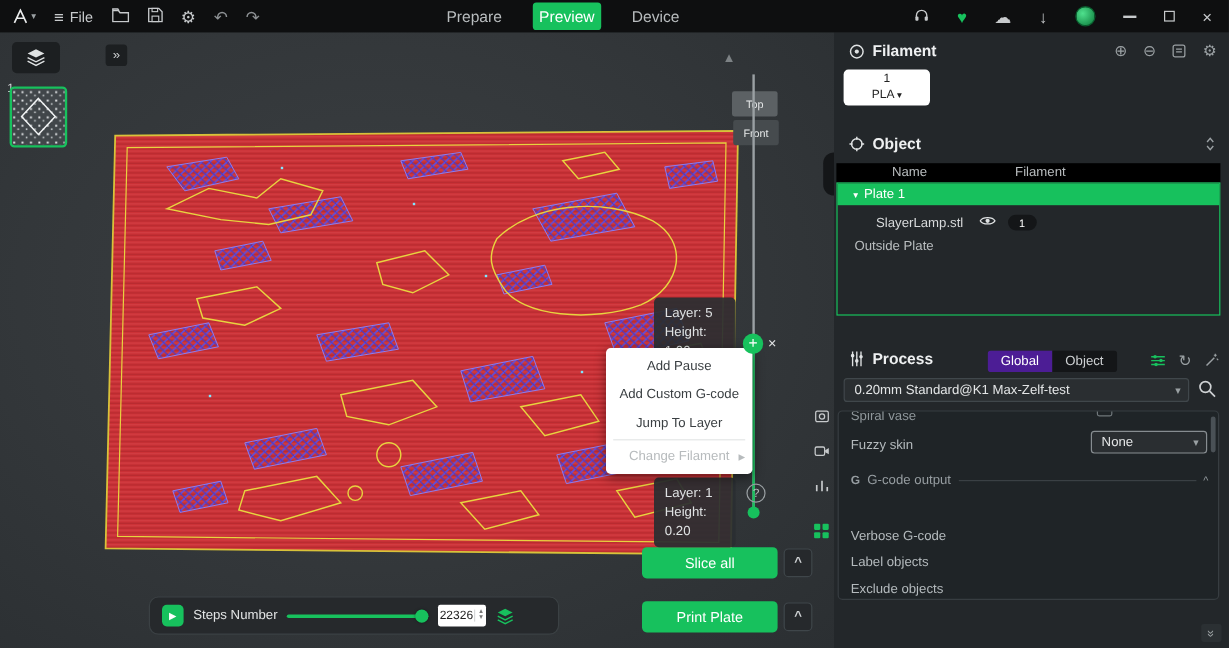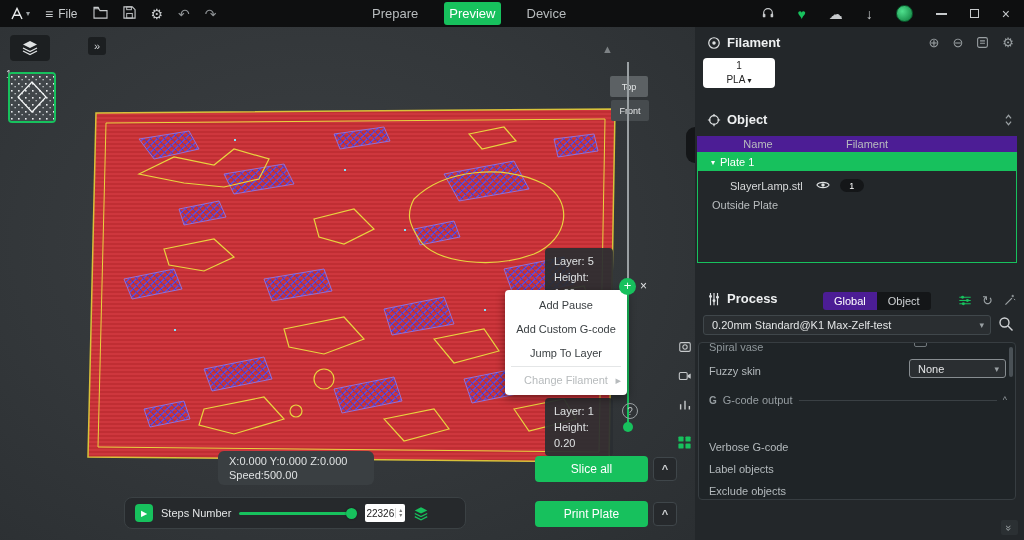--- a/index.html
+++ b/index.html
@@ -96,21 +96,21 @@
 
   
   .panel{position:absolute;left:695px;top:27px;width:329px;height:513px;background:#23272a;z-index:10;}
   .panel-handle{position:absolute;left:-9px;top:100px;width:9px;height:36px;background:#141618;
     border-radius:9px 0 0 9px;}
   .sec-header{position:absolute;display:flex;align-items:center;gap:6px;}
   .sec-title{font-size:13px;font-weight:bold;color:#eef0f1;}
   .hdr-icons{position:absolute;display:flex;align-items:center;gap:13px;color:#9aa0a3;font-size:13px;}
   .fil-card{position:absolute;left:8px;top:31px;width:72px;height:30px;background:#fff;border-radius:4px;
     color:#222;font-size:10px;text-align:center;line-height:14px;padding-top:1px;}
-  .obj-thead{position:absolute;left:2px;top:109px;width:320px;height:16px;background:#4c1d95;
+  .obj-thead{position:absolute;left:2px;top:109px;width:320px;height:16px;background:#000000;
     display:grid;grid-template-columns:122px 96px 1fr;font-size:11px;color:#b9bdbf;align-items:center;}
   .obj-thead span{text-align:center;}
   .obj-box{position:absolute;left:2px;top:125px;width:320px;height:111px;border:1px solid #17c15d;}
   .obj-row-sel{position:absolute;left:0;top:0;width:100%;height:18px;background:#17c15d;color:#fff;
     font-size:11px;display:flex;align-items:center;gap:5px;padding-left:13px;}
   .obj-row{position:absolute;left:0;width:100%;height:19px;font-size:11px;display:flex;align-items:center;}
   .badge{width:24px;height:13px;background:#141618;border-radius:7px;color:#fff;font-size:9px;
     display:flex;align-items:center;justify-content:center;}
   .toggle{position:absolute;left:128px;top:265px;display:flex;border-radius:3px;overflow:hidden;font-size:11px;}
   .toggle .on{background:#4c1d95;color:#fff;padding:3px 11px;}
@@ -337,24 +337,20 @@
   </div>
   <div class="abs minibar-btn green" style="top:405px;">
     <svg width="15" height="15" viewBox="0 0 16 16">
       <rect x="1.5" y="1.5" width="5.5" height="5.5" rx="1" fill="currentColor"></rect>
       <rect x="9" y="1.5" width="5.5" height="5.5" rx="1" fill="currentColor"></rect>
       <rect x="1.5" y="9" width="5.5" height="5.5" rx="1" fill="currentColor"></rect>
       <rect x="9" y="9" width="5.5" height="5.5" rx="1" fill="currentColor"></rect>
     </svg>
   </div>
 
-  <div class="abs tip-coords">
-    <div>X:0.000 Y:0.000 Z:0.000</div>
-    <div>Speed:500.00</div>
-  </div>
 
   <div class="abs stepsbar">
     <div class="play-btn">
       <span>▶</span>
     </div>
     <span class="steps-label">Steps Number</span>
     <div class="hslider">
       <div class="track"></div>
       <div class="handle"></div>
     </div>

